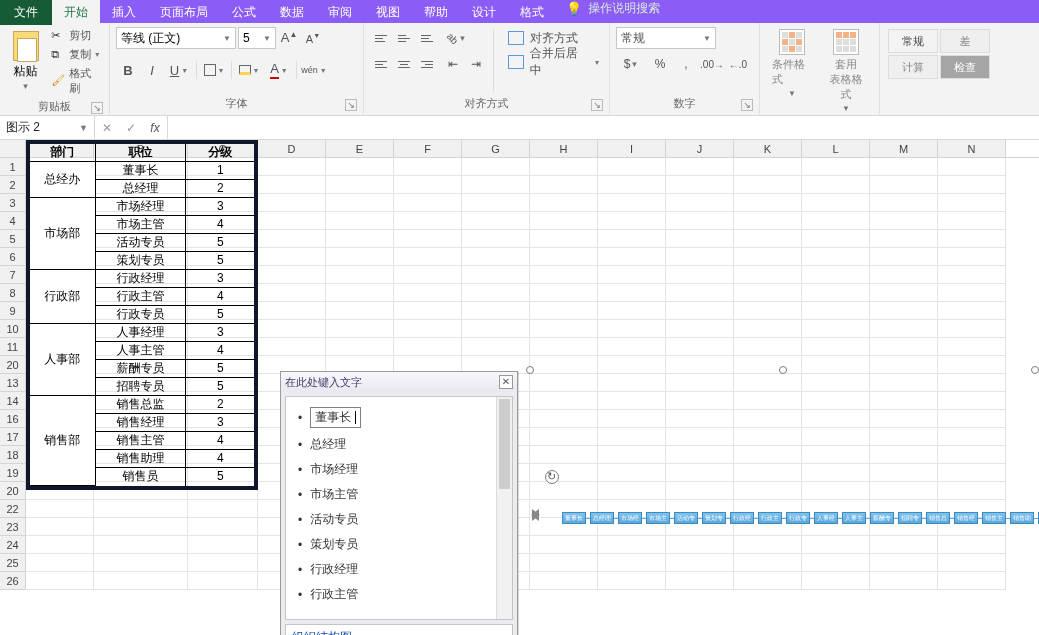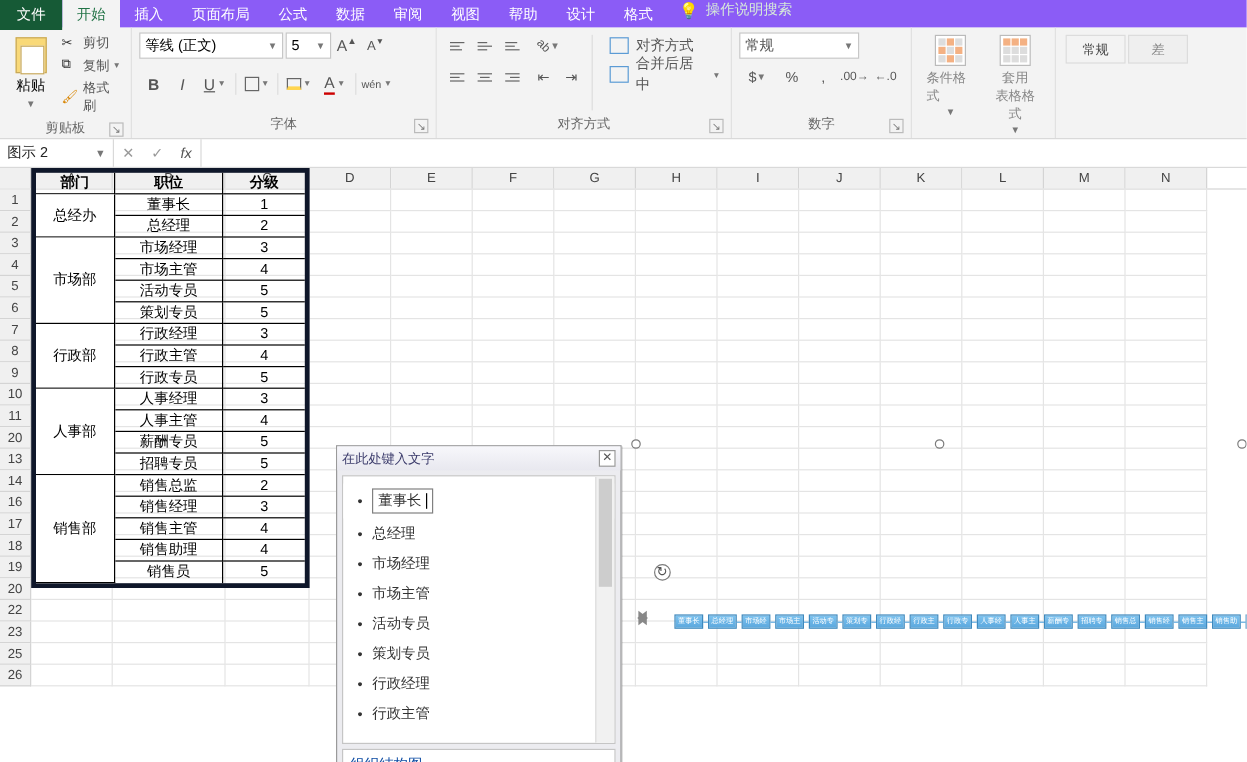--- a/index.html
+++ b/index.html
@@ -386,20 +386,24 @@
         <span class="dd-arrow">▼</span>
       </div>
     </div>
   </div>
 
   <div class="ribbon-group" style="flex:1;border-right:0">
     <div class="cellstyles">
       <div class="cs-row">
         <div class="cs-box">常规</div>
         <div class="cs-box cs-bad">差</div>
+      </div>
+      <div class="cs-row">
+        <div class="cs-box cs-calc">计算</div>
+        <div class="cs-box cs-check">检查</div>
       </div>
     </div>
   </div>
 </div>
 
 <div class="formula-bar">
   <div class="name-box">
     <span>图示 2</span>
     <span class="dd">▼</span>
   </div>
@@ -789,20 +793,37 @@
         <div class="cell" style="width: 68px;"></div>
         <div class="cell" style="width: 68px;"></div>
         <div class="cell" style="width: 68px;"></div>
         <div class="cell" style="width: 68px;"></div>
         <div class="cell" style="width: 68px;"></div>
         <div class="cell" style="width: 68px;"></div>
         <div class="cell" style="width: 68px;"></div>
         <div class="cell" style="width: 68px;"></div>
       </div>
       <div class="grid-row">
+        <div class="rowhdr">24</div>
+        <div class="cell" style="width: 68px;"></div>
+        <div class="cell" style="width: 94px;"></div>
+        <div class="cell" style="width: 70px;"></div>
+        <div class="cell" style="width: 68px;"></div>
+        <div class="cell" style="width: 68px;"></div>
+        <div class="cell" style="width: 68px;"></div>
+        <div class="cell" style="width: 68px;"></div>
+        <div class="cell" style="width: 68px;"></div>
+        <div class="cell" style="width: 68px;"></div>
+        <div class="cell" style="width: 68px;"></div>
+        <div class="cell" style="width: 68px;"></div>
+        <div class="cell" style="width: 68px;"></div>
+        <div class="cell" style="width: 68px;"></div>
+        <div class="cell" style="width: 68px;"></div>
+      </div>
+      <div class="grid-row">
         <div class="rowhdr">25</div>
         <div class="cell" style="width: 68px;"></div>
         <div class="cell" style="width: 94px;"></div>
         <div class="cell" style="width: 70px;"></div>
         <div class="cell" style="width: 68px;"></div>
         <div class="cell" style="width: 68px;"></div>
         <div class="cell" style="width: 68px;"></div>
         <div class="cell" style="width: 68px;"></div>
         <div class="cell" style="width: 68px;"></div>
         <div class="cell" style="width: 68px;"></div>

